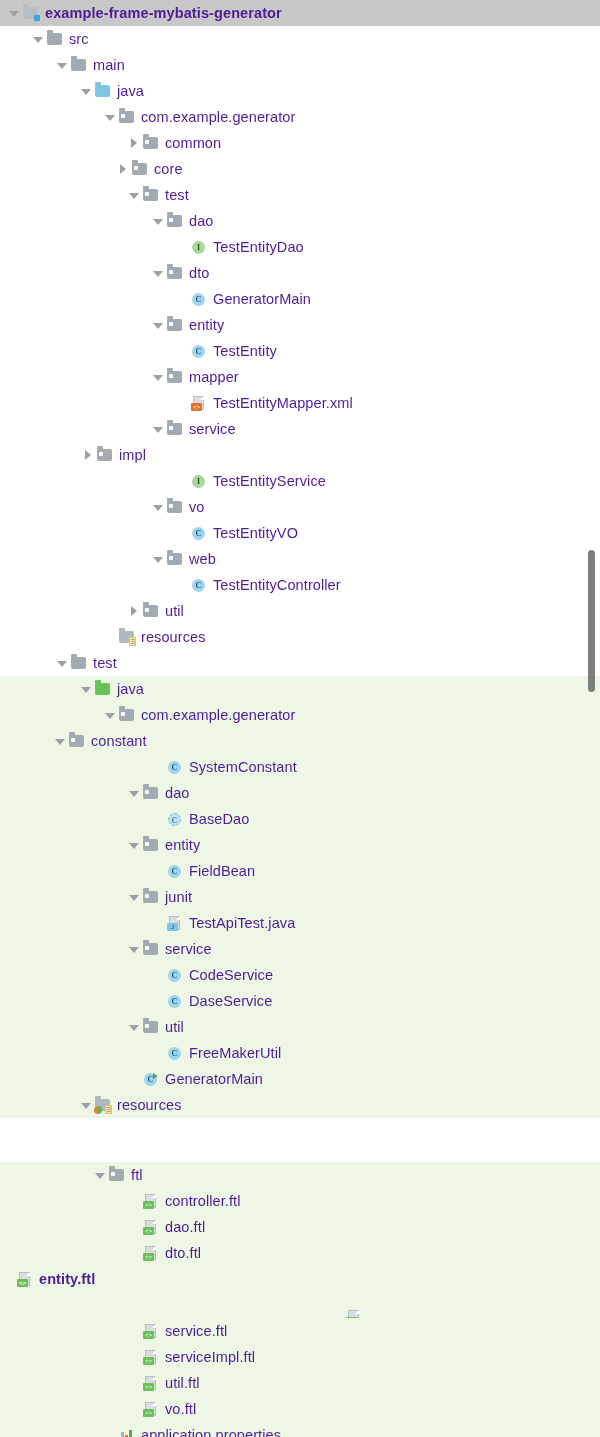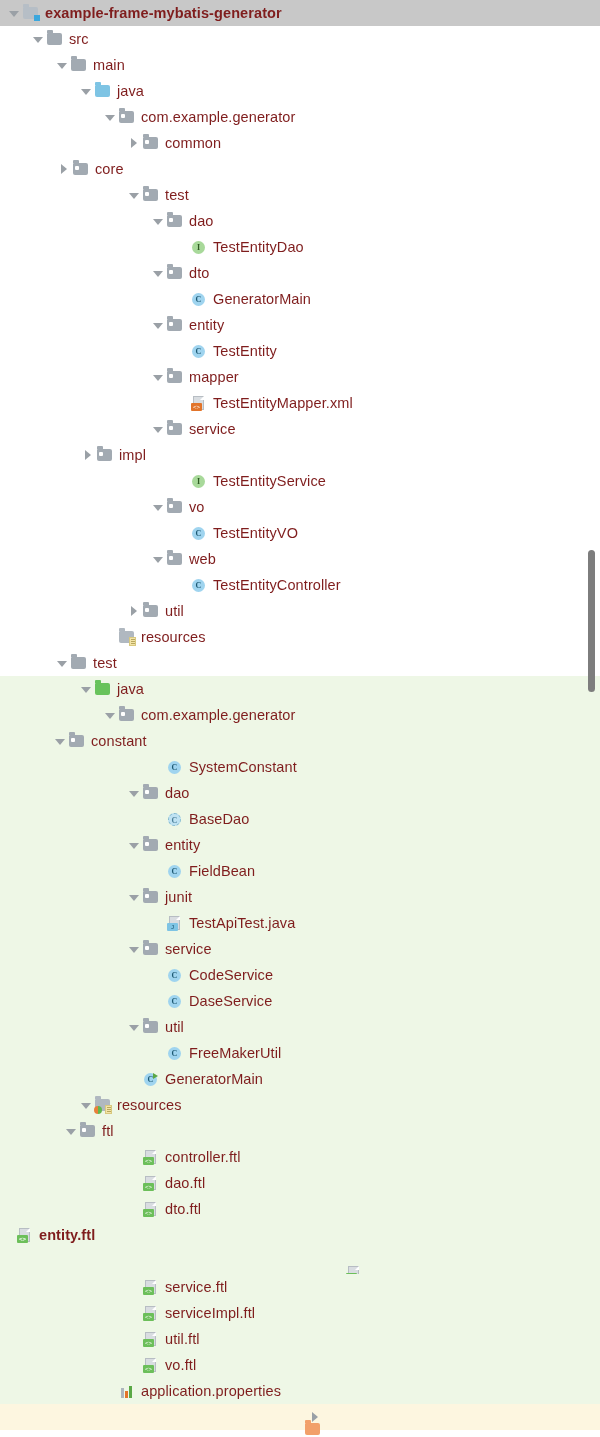--- a/index.html
+++ b/index.html
@@ -138,21 +138,21 @@
 
   
   .props { position:absolute; left:3px; top:3px; width:12px; height:13px; }
   .props i { position:absolute; bottom:0; width:3px; display:block; }
   .props i:nth-child(1){ left:0px; height:10px; background:#aeb6bd; }
   .props i:nth-child(2){ left:4px; height:7px;  background:#e2742a; }
   .props i:nth-child(3){ left:8px; height:12px; background:#5aa845; }
 
   .label {
     font-size: 14.5px;
-    color: #7f1d1d;
+    color: #4c1d95;
     letter-spacing: 0.1px;
   }
   .row.sel .label { font-weight: bold; }
 
   
   #scrollbar-thumb {
     position: absolute;
     right: 5px;
     width: 7px;
     border-radius: 4px;
@@ -199,21 +199,21 @@
       </span>
       <span class="label">com.example.generator</span>
     </div>
     <div class="row" style="padding-left: 126px;">
       <span class="arrow right"></span>
       <span class="icon f-pkg">
         <span class="fold"></span>
       </span>
       <span class="label">common</span>
     </div>
-    <div class="row" style="padding-left: 56px;">
+    <div class="row" style="padding-left: 115px;">
       <span class="arrow right"></span>
       <span class="icon f-pkg">
         <span class="fold"></span>
       </span>
       <span class="label">core</span>
     </div>
     <div class="row" style="padding-left: 126px;">
       <span class="arrow down"></span>
       <span class="icon f-pkg">
         <span class="fold"></span>
@@ -463,21 +463,21 @@
     </div>
     <div class="row testroot" style="padding-left: 78px;">
       <span class="arrow down"></span>
       <span class="icon f-res f-tres">
         <span class="fold"></span>
         <span class="lines"></span>
         <span class="dot"></span>
       </span>
       <span class="label">resources</span>
     </div>
-    <div class="row testroot" style="padding-left: 63px;">
+    <div class="row testroot" style="padding-left: 92px; margin-top: 44px;">
       <span class="arrow down"></span>
       <span class="icon f-pkg">
         <span class="fold"></span>
       </span>
       <span class="label">ftl</span>
     </div>
     <div class="row testroot" style="padding-left: 126px;">
       <span class="arrow"></span>
       <span class="icon">
         <span class="page"></span>

